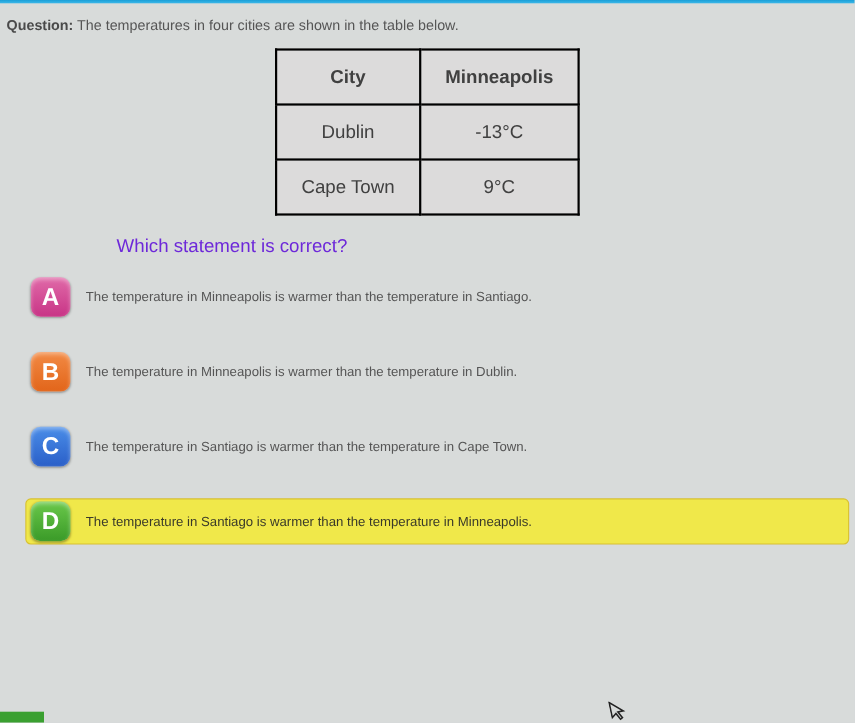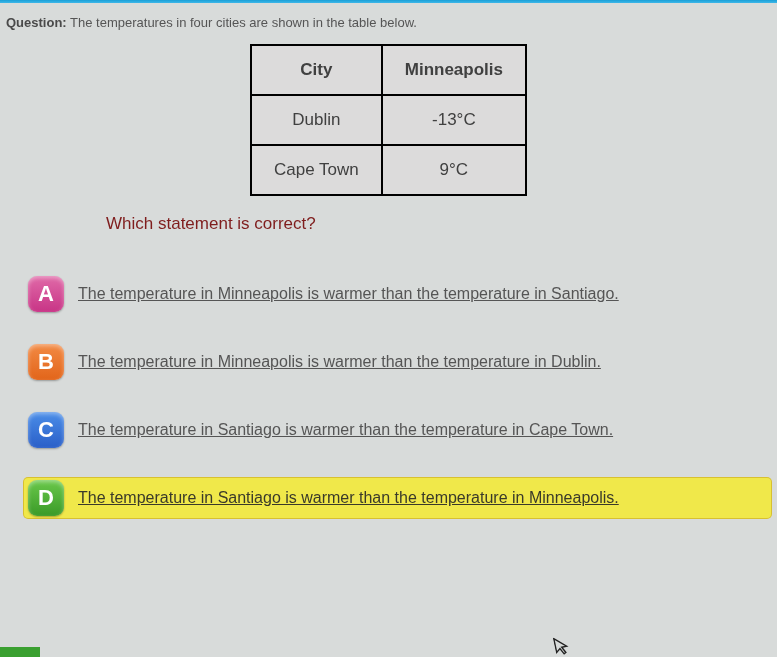--- a/index.html
+++ b/index.html
@@ -47,22 +47,22 @@
       text-align: center;
       font-size: 17px;
       color: #404040;
     }
     th {
       font-weight: bold;
     }
     .sub-question {
       padding-left: 100px;
       font-size: 17px;
-      color: #7f1d1d;
-      margin-bottom: 40px;
+      color: #6d28d9;
+      margin-bottom: 16px;
     }
     .options {
       padding-left: 18px;
     }
     .option-row {
       display: flex;
       align-items: center;
       margin-bottom: 28px;
       padding: 2px 4px;
       border-radius: 4px;
@@ -84,23 +84,22 @@
       justify-content: center;
       flex-shrink: 0;
       margin-right: 14px;
       box-shadow: inset 0 2px 4px rgba(255,255,255,0.4), 0 1px 2px rgba(0,0,0,0.3);
     }
     .badge-a { background: linear-gradient(to bottom, #e06aa8, #c83486); }
     .badge-b { background: linear-gradient(to bottom, #f28a44, #e2651a); }
     .badge-c { background: linear-gradient(to bottom, #4a8de8, #2a5fc8); }
     .badge-d { background: linear-gradient(to bottom, #6ac84a, #3a9a28); }
     .option-text {
-      font-size: 16px;
+      font-size: 12px;
       color: #555;
-      text-decoration: underline;
     }
     .option-row.selected .option-text {
       color: #3a3a2a;
     }
     .cursor {
       position: absolute;
       left: 555px;
       top: 636px;
       font-size: 18px;
       color: #222;

